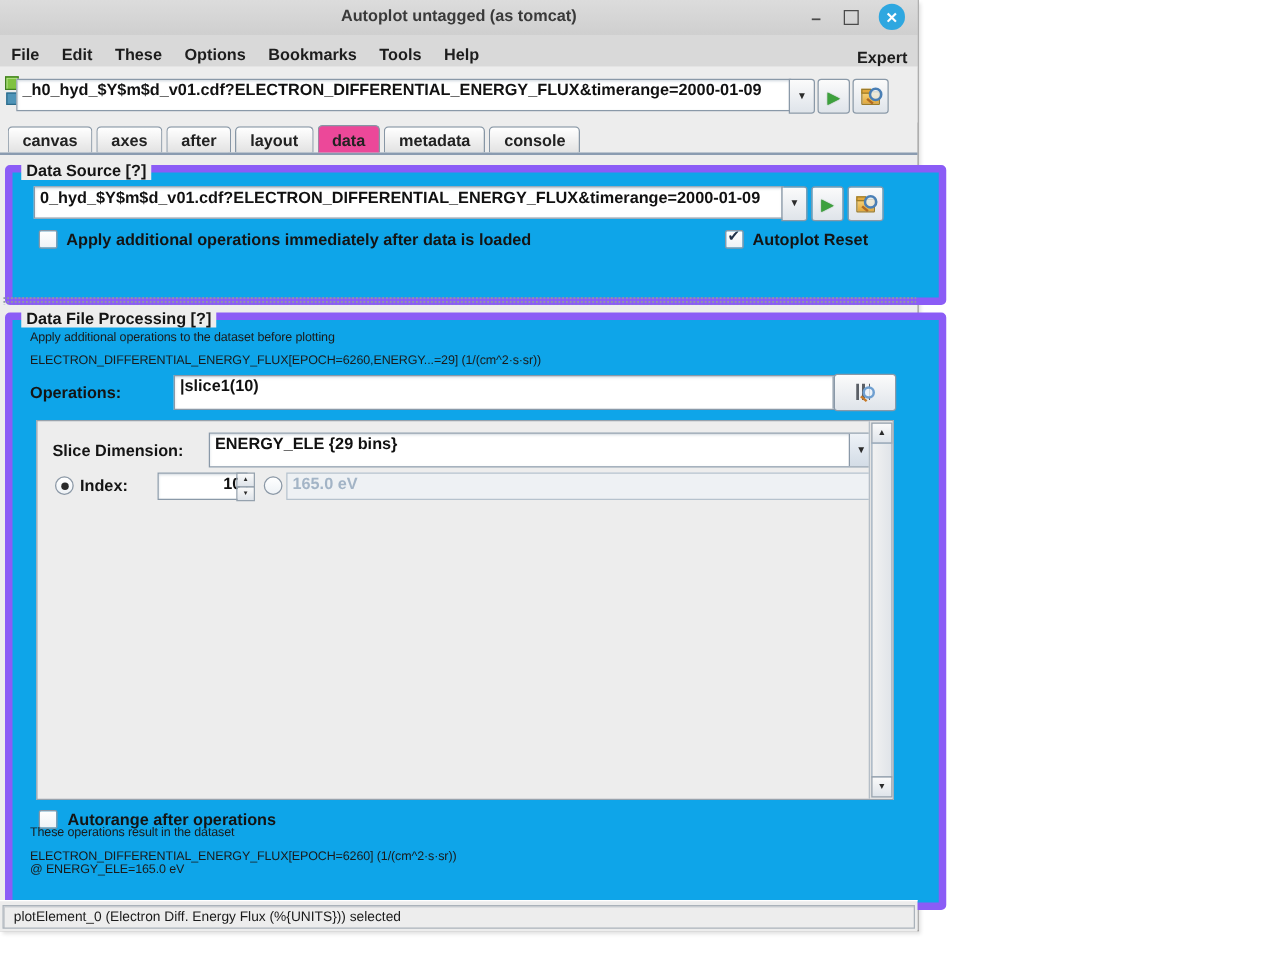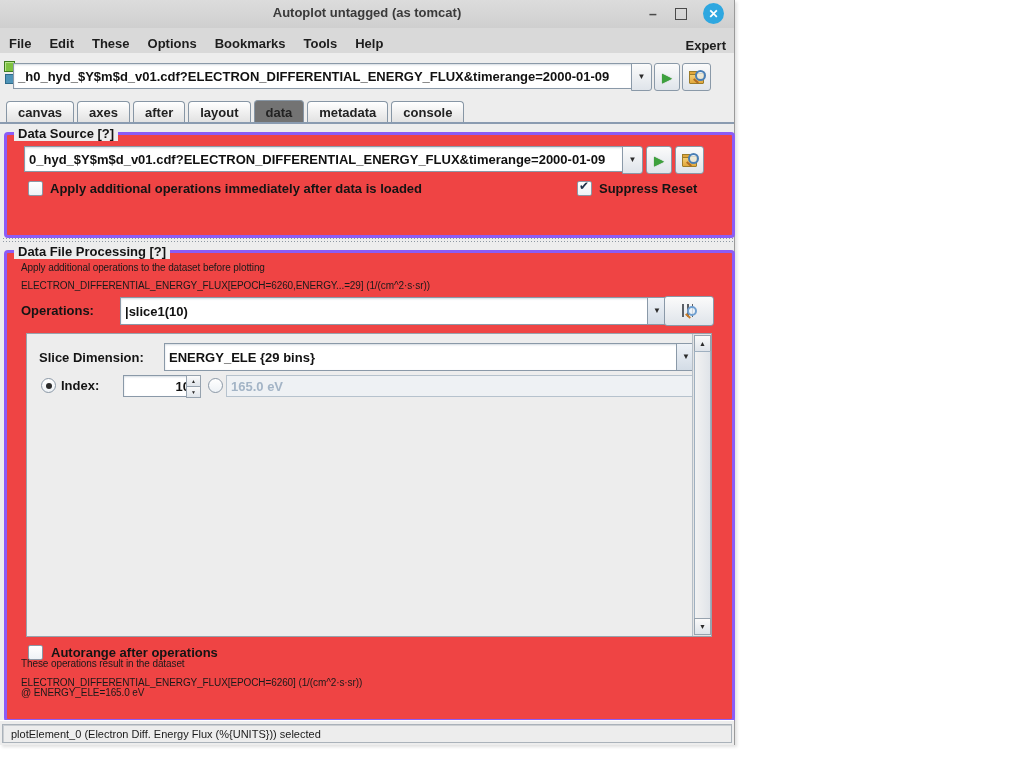--- a/index.html
+++ b/index.html
@@ -14,21 +14,21 @@
   .maximize{right:42px;}
   .maxbox{width:10px;height:10px;border:1.5px solid #4a4a4a;background:transparent;}
   .closebtn{right:10px;width:21px;height:21px;top:3px;border-radius:50%;background:#2ea7e0;color:#fff;font-size:12px;font-weight:bold;}
 
   
   .menubar{position:absolute;left:0;top:28px;width:734px;height:25px;background:#d9d9d9;border-bottom:1px solid #c2c2c2;display:flex;align-items:flex-end;}
   .menu-item{font-size:13px;font-weight:bold;color:#1d1d1d;padding:2px 9px;}
   .menu-right{position:absolute;right:8px;font-size:13px;font-weight:bold;color:#1d1d1d;}
 
   
-  .field{background:#ffffff;border:1px solid #8a99a8;box-shadow:inset 0 1px 2px rgba(130,150,170,.35);font-size:13px;font-weight:bold;color:#111;display:flex;align-items:center;padding:0 4px;white-space:nowrap;overflow:hidden;}
+  .field{background:#ffffff;border:1px solid #8a99a8;box-shadow:inset 0 1px 2px rgba(130,150,170,.35);font-size:13px;font-weight:bold;color:#111;display:flex;align-items:flex-start;padding:0 4px;white-space:nowrap;overflow:hidden;}
   .btn{background:linear-gradient(#fbfbfb,#dfe4ea);border:1px solid #8a99a8;border-radius:3px;display:flex;align-items:center;justify-content:center;}
   .arrow-glyph{font-size:8px;color:#2b2b2b;line-height:1;}
   .play-glyph{font-size:13px;color:#3da13d;line-height:1;text-shadow:0 0 1px #2c7a2c;}
   .cb{position:relative;width:13px;height:13px;border:1px solid #8b98a6;border-radius:2px;background:linear-gradient(#ffffff,#eef2f6);display:inline-block;flex:none;}
   .cb .mark{display:none;position:absolute;left:1px;top:-3px;font-size:12px;color:#20324a;}
   .cb[data-checked="true"] .mark{display:block;}
   .radio{position:relative;width:13px;height:13px;border:1px solid #8b98a6;border-radius:50%;background:linear-gradient(#ffffff,#eef2f6);display:inline-block;flex:none;}
   .radio[data-checked="true"]::after{content:"";position:absolute;left:3.5px;top:3.5px;width:6px;height:6px;border-radius:50%;background:#2b2b2b;}
   .boldlabel{font-size:13px;font-weight:bold;color:#141414;white-space:nowrap;}
   .smalltext{font-size:10px;color:#1a1a1a;white-space:nowrap;letter-spacing:-0.1px;}
@@ -52,25 +52,25 @@
 
   
   .barsicon{position:relative;width:18px;height:16px;}
   .bars{position:absolute;left:2px;top:1px;width:11px;height:13px;background:repeating-linear-gradient(90deg,#5a5f66 0 2px,transparent 2px 5px);}
   .mag2{position:absolute;right:1px;top:3px;width:6px;height:6px;border:2px solid #6f9fd0;border-radius:50%;background:rgba(235,243,250,.8);}
   .mag2::after{content:"";position:absolute;left:-4px;bottom:-3px;width:6px;height:2px;background:#c77a28;transform:rotate(40deg);}
 
   
   .tabstrip{position:absolute;left:0;top:100px;width:734px;height:22px;padding-left:6px;display:flex;align-items:flex-end;}
   .tab{position:relative;margin-right:3px;padding:3px 11px 2px 11px;font-size:13px;font-weight:bold;color:#222;background:linear-gradient(#ffffff,#e2e2e2);border:1px solid #8796a5;border-bottom:none;border-radius:4px 4px 0 0;z-index:1;}
-  .tab.sel{background:#737373;padding-top:4px;z-index:3;}
+  .tab.sel{background:#ec4899;padding-top:4px;z-index:3;}
   .tabline{position:absolute;left:0;top:122px;width:734px;height:2px;background:#8a9bb0;z-index:2;}
 
   
-  .tpanel{position:absolute;border:3px solid #8b5cf6;border-radius:4px;background:#ef4444;}
+  .tpanel{position:absolute;border:6px solid #8b5cf6;border-radius:4px;background:#0ea5e9;padding-left:16px;}
   .tpanel .legend{position:absolute;top:-9px;left:7px;background:#ededed;padding:0 4px;font-size:13px;font-weight:bold;color:#141414;}
 
   .dspanel{left:4px;top:132px;width:725px;height:100px;}
   .ds-field{position:absolute;left:17px;top:11px;width:590px;height:24px;}
   .ds-drop{position:absolute;left:615px;top:11px;width:19px;height:26px;border-radius:0 3px 3px 0;}
   .ds-play{position:absolute;left:639px;top:11px;width:24px;height:26px;}
   .ds-browse{position:absolute;left:668px;top:11px;width:27px;height:26px;}
   .ds-checkrow1{position:absolute;left:21px;top:46px;display:flex;align-items:center;gap:7px;}
   .ds-checkrow2{position:absolute;left:570px;top:46px;display:flex;align-items:center;gap:7px;}
 
@@ -195,21 +195,21 @@
           </span>
       </div>
       <div class="ds-checkrow1">
         <span class="cb" data-checked="false"></span>
         <span class="boldlabel">Apply additional operations immediately after data is loaded</span>
       </div>
       <div class="ds-checkrow2">
         <span class="cb" data-checked="true">
             <span class="mark">✔</span>
           </span>
-        <span class="boldlabel">Suppress Reset</span>
+        <span class="boldlabel">Autoplot Reset</span>
       </div>
     </div>
 
     <div class="splitter"></div>
 
     <div class="tpanel pppanel">
       <span class="legend">Data File Processing [?]</span>
       <div class="smalltext pp-hint">Apply additional operations to the dataset before plotting</div>
       <div class="smalltext pp-dataset">ELECTRON_DIFFERENTIAL_ENERGY_FLUX[EPOCH=6260,ENERGY...=29] (1/(cm^2·s·sr))</div>
 

